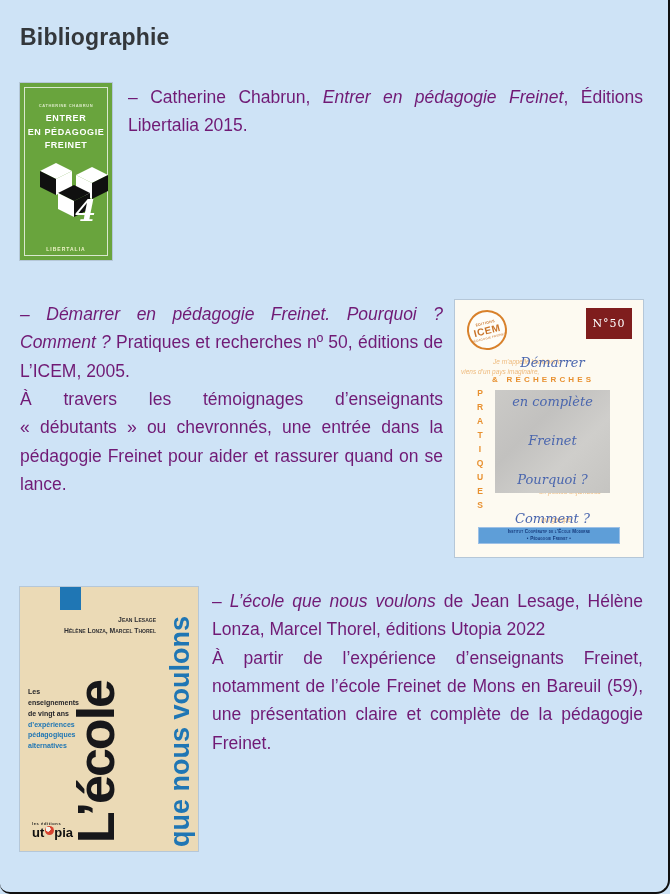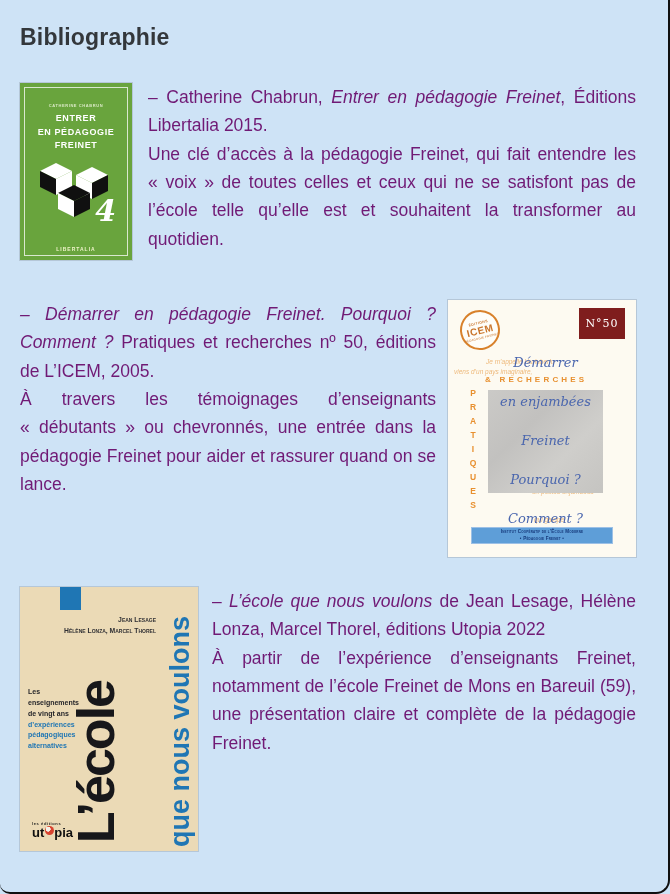--- a/index.html
+++ b/index.html
@@ -4,21 +4,21 @@
 <style>
   html,body{margin:0;padding:0;background:#cee3f6;}
   *{box-sizing:border-box;}
   .page{
     position:relative;
     width:670px;height:894px;
     background:#cee3f6;
     border-right:2px solid #101010;
     border-bottom:2px solid #101010;
     border-radius:0 0 14px 10px;
-    padding:20px 32px 0 20px;
+    padding:20px 25px 0 20px;
     overflow:hidden;
     font-family:"Liberation Sans","DejaVu Sans",sans-serif;
     color:#3e4247;
   }
   .page-title{
     margin:2px 0 0 0;
     font-size:23px;line-height:1.35;
     font-weight:bold;color:#33373b;
     letter-spacing:.2px;
   }
@@ -29,21 +29,21 @@
   .entry-text{
     font-size:17.5px;line-height:1.62;
     text-align:justify;color:#701a75;
     hyphens:manual;
   }
   .entry-text p{margin:0;}
   .it{font-style:italic;}
 
   
   .cover{position:relative;flex:none;overflow:hidden;box-shadow:0 0 0 1px rgba(0,0,0,.12);}
-  .cover-green{width:112px;height:177px;background:#69a43d;margin-right:16px;}
+  .cover-green{width:92px;height:177px;background:#69a43d;margin-right:16px;}
   .cover-green .frame{position:absolute;inset:4px;border:1px solid rgba(255,255,255,.75);}
   .cg-author{position:absolute;top:20px;left:0;right:0;text-align:center;
     font-size:4px;letter-spacing:.6px;color:#d9e9c4;font-weight:bold;}
   .cg-title{position:absolute;top:29px;left:0;right:0;text-align:center;
     font-size:9px;line-height:1.5;font-weight:bold;color:#ffffff;letter-spacing:.6px;}
   .cg-cubes{position:absolute;top:72px;left:14px;}
   .cg-number{position:absolute;right:16px;bottom:34px;
     font-family:"DejaVu Serif",serif;font-style:italic;font-weight:bold;
     font-size:30px;color:#ffffff;line-height:1;}
   .cg-publisher{position:absolute;bottom:8px;left:0;right:0;text-align:center;
@@ -127,21 +127,20 @@
           <polygon points="24,38 40,30 56,38 40,46" fill="#101010"></polygon>
           <polygon points="24,38 40,46 40,62 24,54" fill="#ffffff"></polygon>
           <polygon points="40,46 56,38 56,54 40,62" fill="#101010"></polygon>
         </g>
       </svg>
       <div class="cg-number">4</div>
       <div class="cg-publisher">LIBERTALIA</div>
     </div>
     <div class="entry-text">
       <p class="citation"><span>– Catherine Chabrun, </span><span class="it">Entrer en pédagogie Freinet</span><span>, Éditions Libertalia 2015.</span></p>
-      <p class="desc">Une clé d’accès à la pédagogie Freinet, qui fait entendre les «&nbsp;voix&nbsp;» de toutes celles et ceux qui ne se satisfont pas de l’école telle qu’elle est et souhaitent la trans­former au quotidien.</p>
     </div>
   </div>
 
   <div class="row row-2">
     <div class="entry-text">
       <p class="citation"><span class="it">– Démarrer en pédagogie Freinet. Pourquoi&nbsp;? Comment&nbsp;? </span><span>Pratiques et recherches nº&nbsp;50, éditions de L’ICEM, 2005.</span></p>
       <p class="desc">À travers les témoignages d’enseignants «&nbsp;débutants&nbsp;» ou chevronnés, une entrée dans la pédagogie Freinet pour aider et rassurer quand on se lance.</p>
     </div>
     <div class="cover cover-icem">
       <div class="ci-decor ci-d0">Je m’appelle Hurluberlu</div>
@@ -152,21 +151,21 @@
       <div class="ci-logo">
         <span class="ci-logo-top">ÉDITIONS</span>
         <span class="ci-logo-main">ICEM</span>
         <span class="ci-logo-sub">PÉDAGOGIE FREINET</span>
       </div>
       <div class="ci-issue">N°50</div>
       <div class="ci-series-line">&amp; RECHERCHES</div>
       <div class="ci-series-vert">PRATIQUES</div>
       <div class="ci-titlebox">
         <span>Démarrer</span>
-        <span>en enjambées</span>
+        <span>en complète</span>
         <span>Freinet</span>
         <span>Pourquoi ?</span>
         <span>Comment ?</span>
       </div>
       <div class="ci-footer">
         <span>Institut Coopératif de l’École Moderne</span>
         <span>• Pédagogie Freinet •</span>
       </div>
     </div>
   </div>

